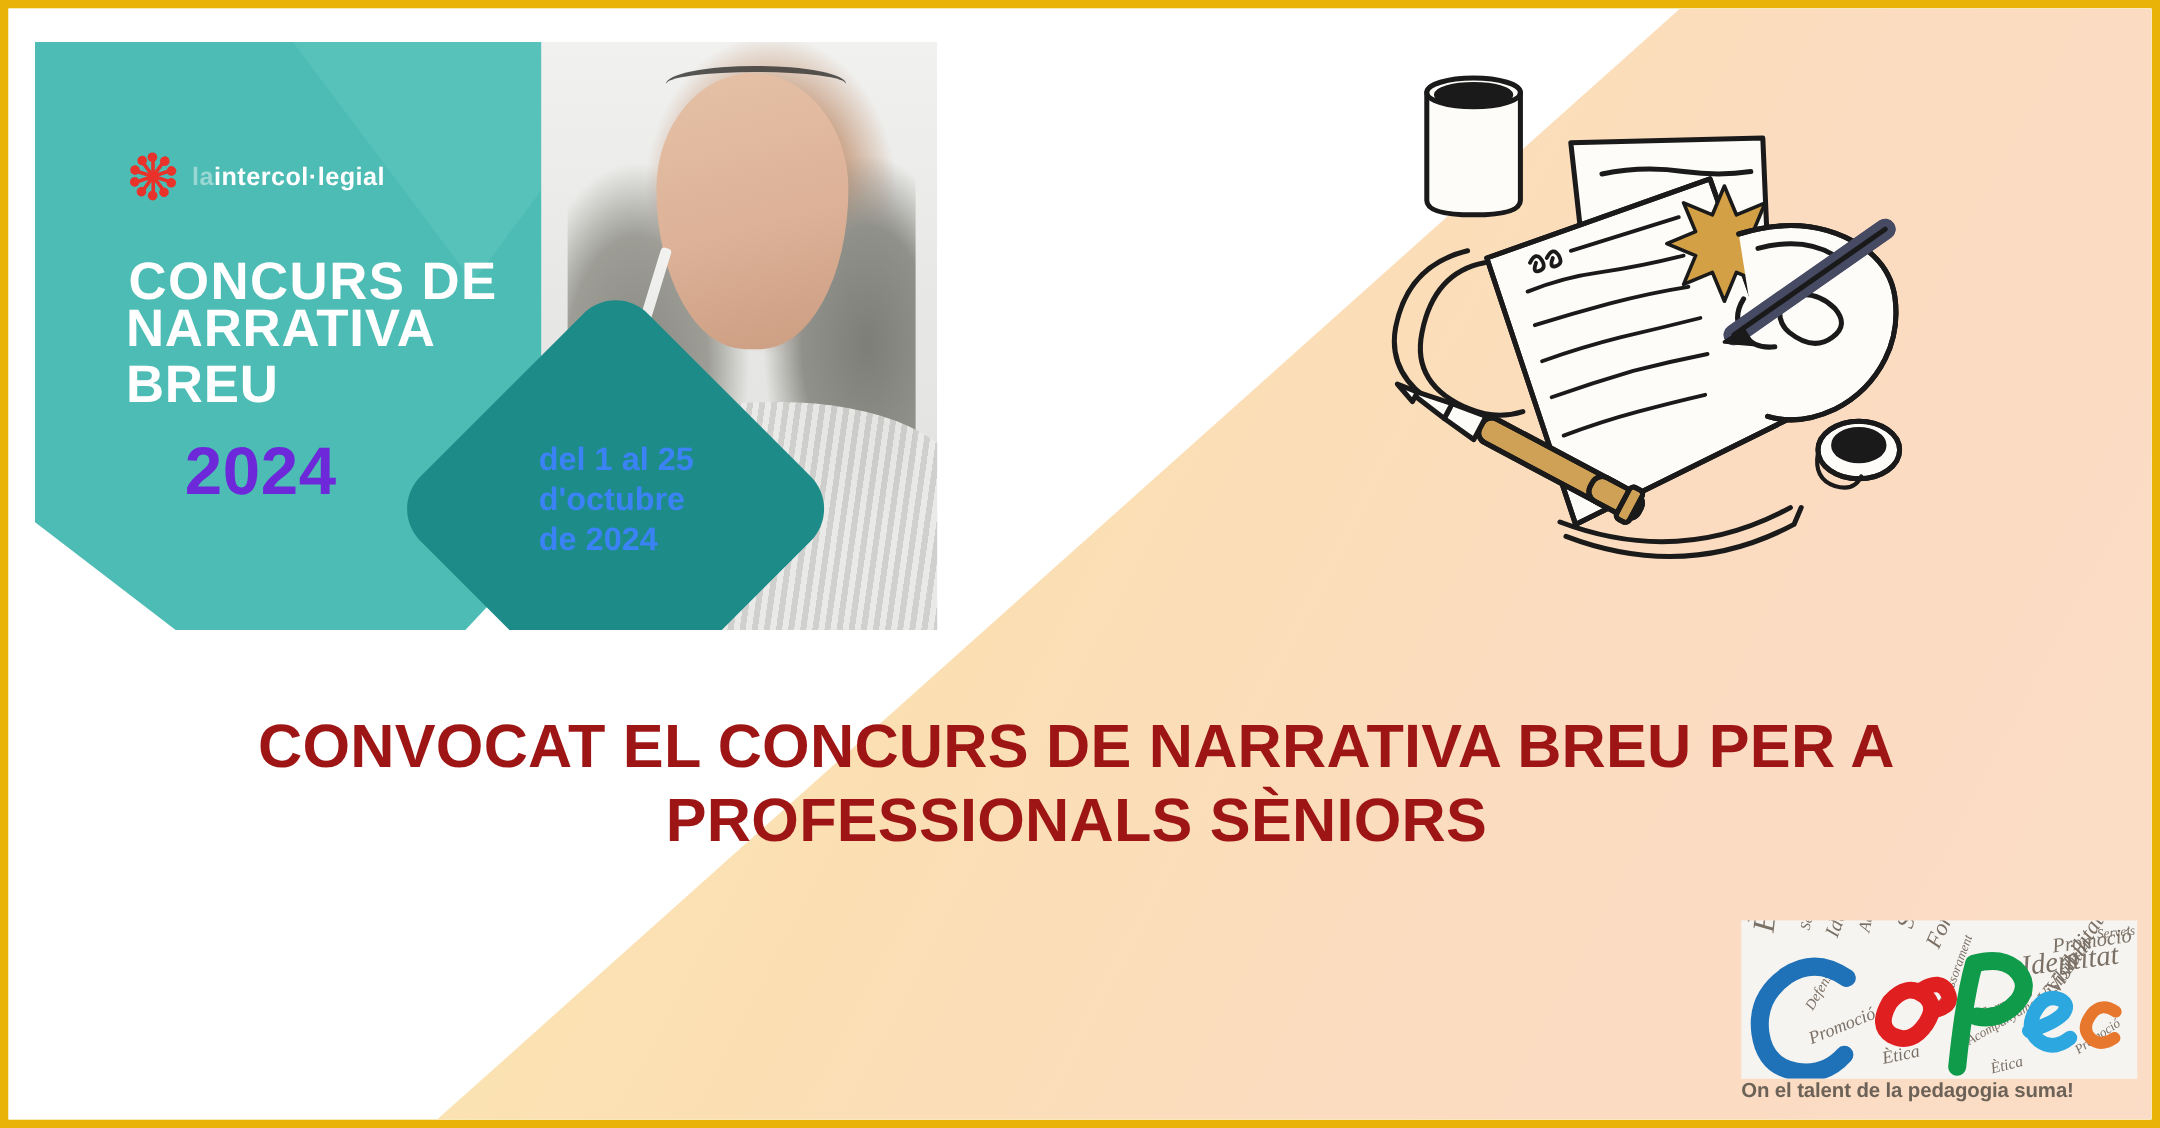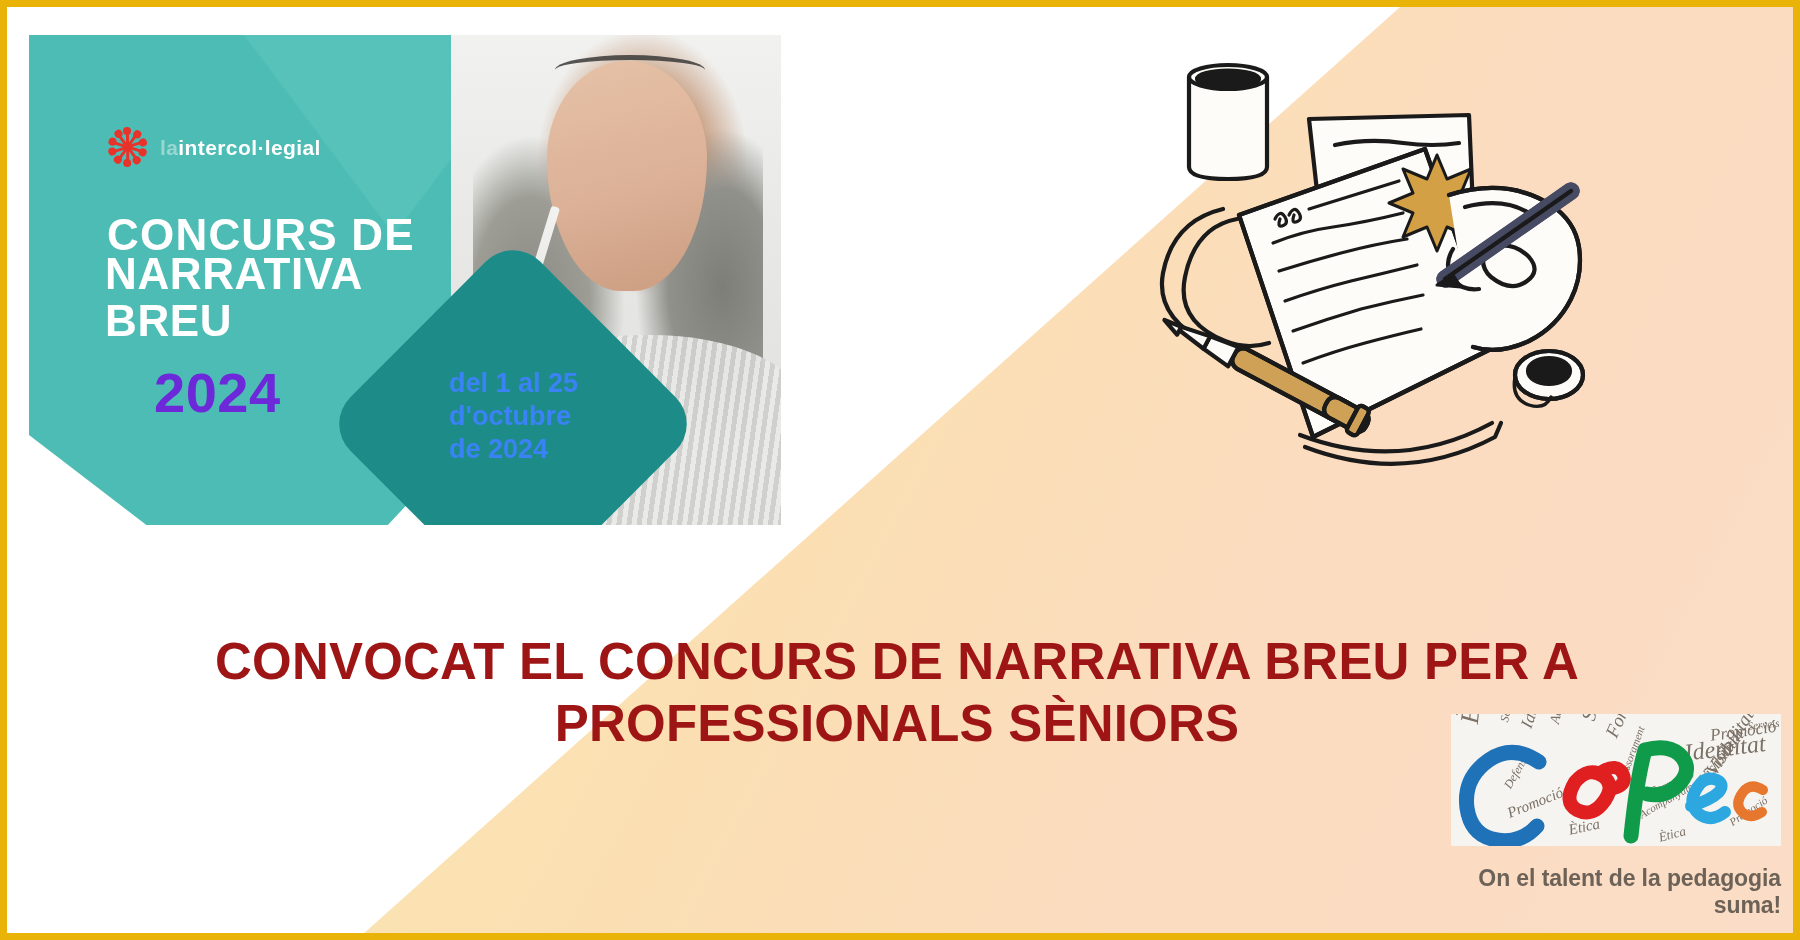--- a/index.html
+++ b/index.html
@@ -222,21 +222,20 @@
     left: 90px;
     top: 584px;
     width: 1600px;
     text-align: center;
     color: #9e1515;
     font-size: 51px;
     font-weight: 800;
     line-height: 1.22;
     letter-spacing: .2px;
     white-space: pre-line;
-    margin-top: 40px;
   }
 
   
   .copec {
     position: absolute;
     right: 12px;
     bottom: 14px;
     width: 330px;
   }
   .copec-mark {
@@ -257,24 +256,24 @@
     position: absolute;
     white-space: nowrap;
     font-style: italic;
   }
   .copec-letters {
     position: absolute;
     inset: 0;
     display: block;
   }
   .copec-tag {
-    margin-top: 19px;
-    text-align: right;
+    margin-top: 0;
+    text-align: left;
     color: #6d6257;
-    font-size: 23px;
+    font-size: 17px;
     font-weight: 700;
     letter-spacing: -.1px;
   }
 </style>
 </head>
 <body>
 
 <div id="page">
 
   <div class="bg-white"></div>

